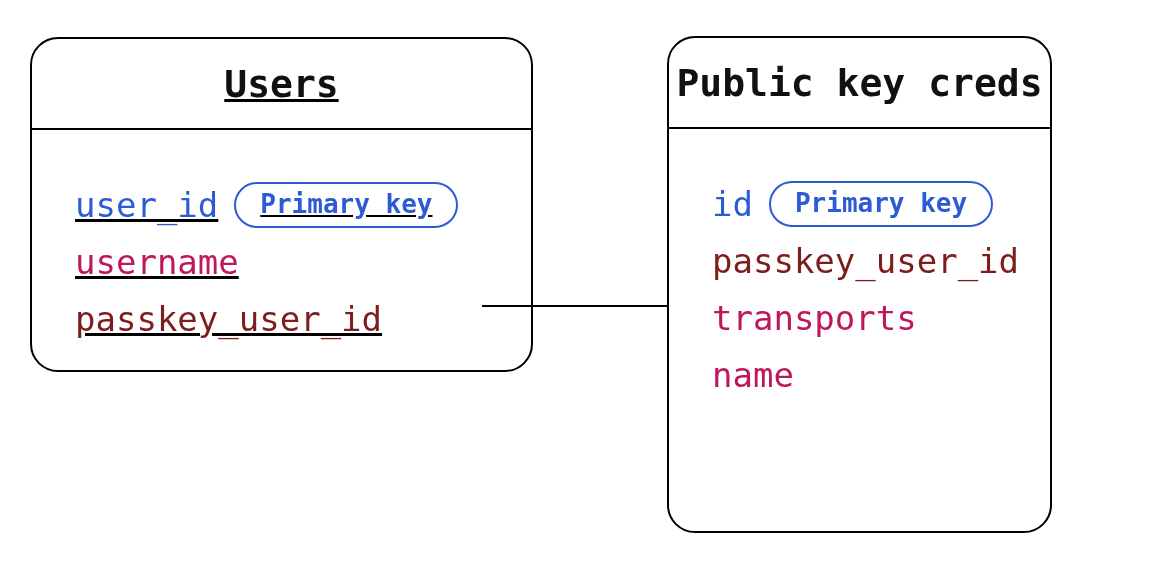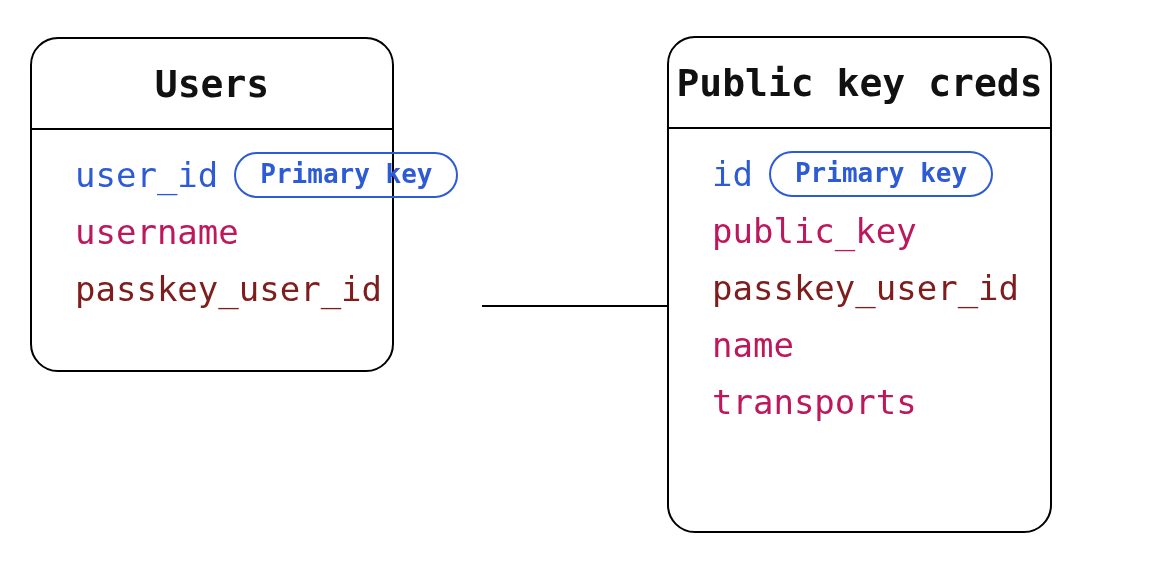--- a/index.html
+++ b/index.html
@@ -18,22 +18,23 @@
   .table-box {
     position: absolute;
     background: #ffffff;
     border: 2px solid #000000;
     border-radius: 28px;
     box-sizing: border-box;
   }
   .table-box.users {
     left: 30px;
     top: 37px;
-    width: 364px;
+    width: 503px;
     height: 335px;
+    text-decoration: underline;
   }
   .table-box.creds {
     left: 667px;
     top: 36px;
     width: 385px;
     height: 497px;
   }
   .table-header {
     height: 91px;
     border-bottom: 2px solid #000000;
@@ -43,21 +44,21 @@
     box-sizing: border-box;
   }
   .table-title {
     font-size: 38px;
     font-weight: bold;
     color: #111111;
     letter-spacing: 0px;
     white-space: nowrap;
   }
   .table-fields {
-    padding: 16px 10px 0 43px;
+    padding: 46px 10px 0 43px;
   }
   .field-row {
     height: 57px;
     display: flex;
     align-items: center;
   }
   .field-name {
     font-size: 34px;
     white-space: nowrap;
   }
@@ -115,27 +116,24 @@
   <div class="table-box creds">
     <div class="table-header">
       <span class="table-title">Public key creds</span>
     </div>
     <div class="table-fields">
         <div class="field-row">
           <span class="field-name blue">id</span>
           <span class="badge">Primary key</span>
         </div>
         <div class="field-row">
-          <span class="field-name black">public_key</span>
-        </div>
-        <div class="field-row">
           <span class="field-name orange">passkey_user_id</span>
         </div>
         <div class="field-row">
-          <span class="field-name black">name</span>
+          <span class="field-name black">transports</span>
         </div>
         <div class="field-row">
-          <span class="field-name black">transports</span>
+          <span class="field-name black">name</span>
         </div>
       </div>
   </div>
 
 </div>
 
 </body></html>

